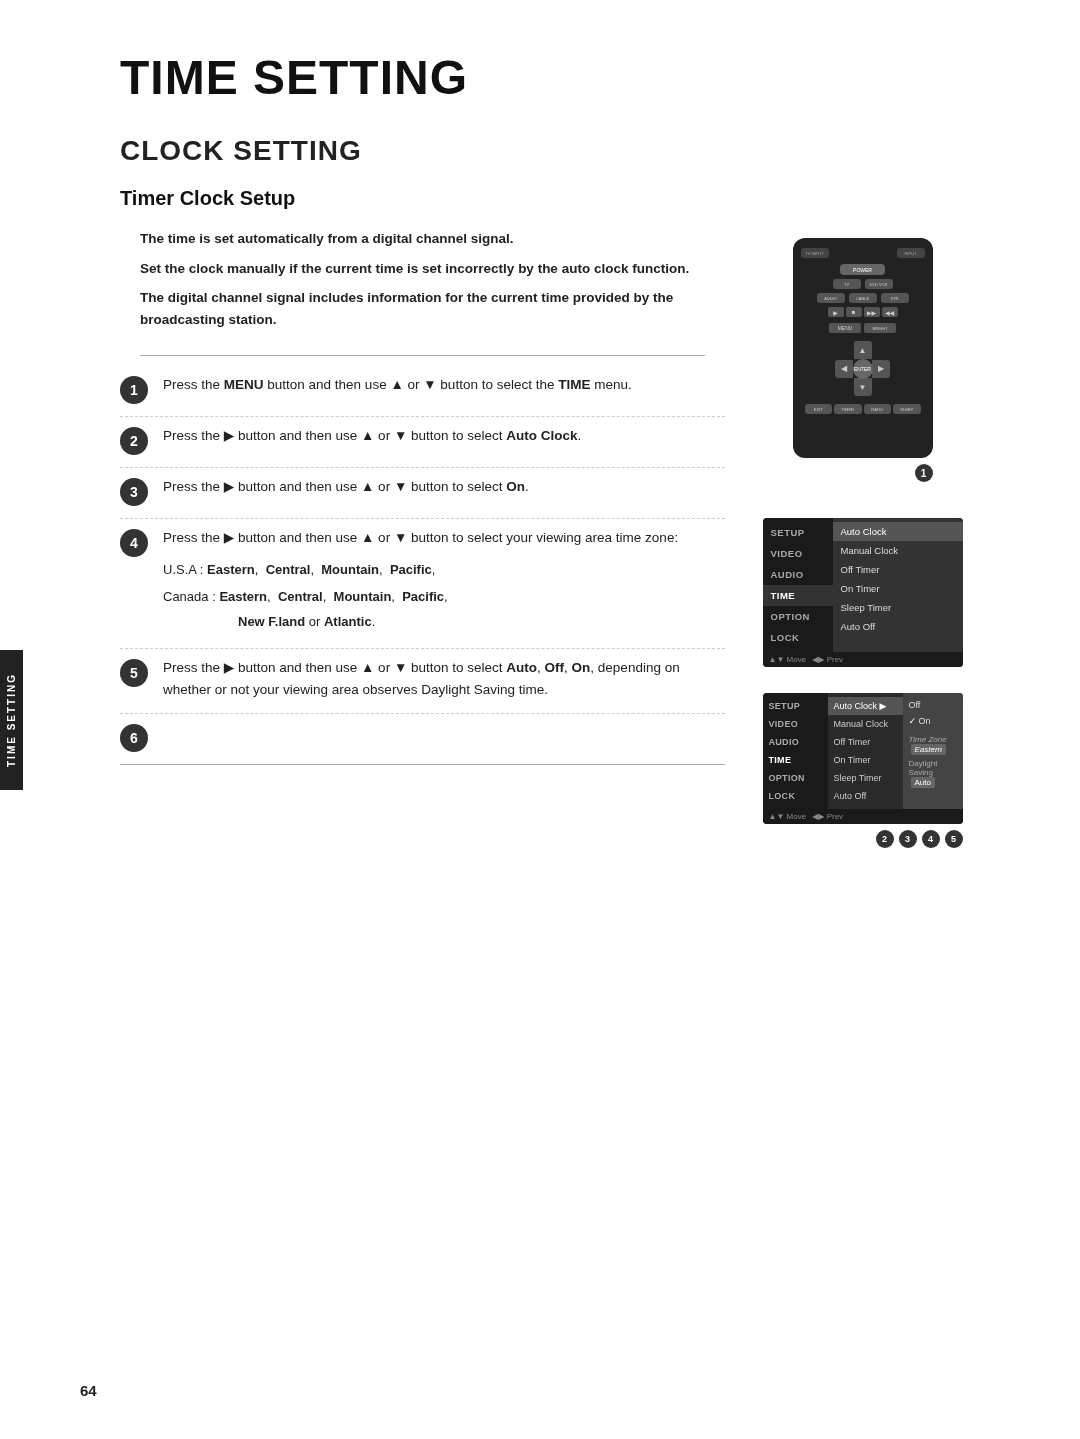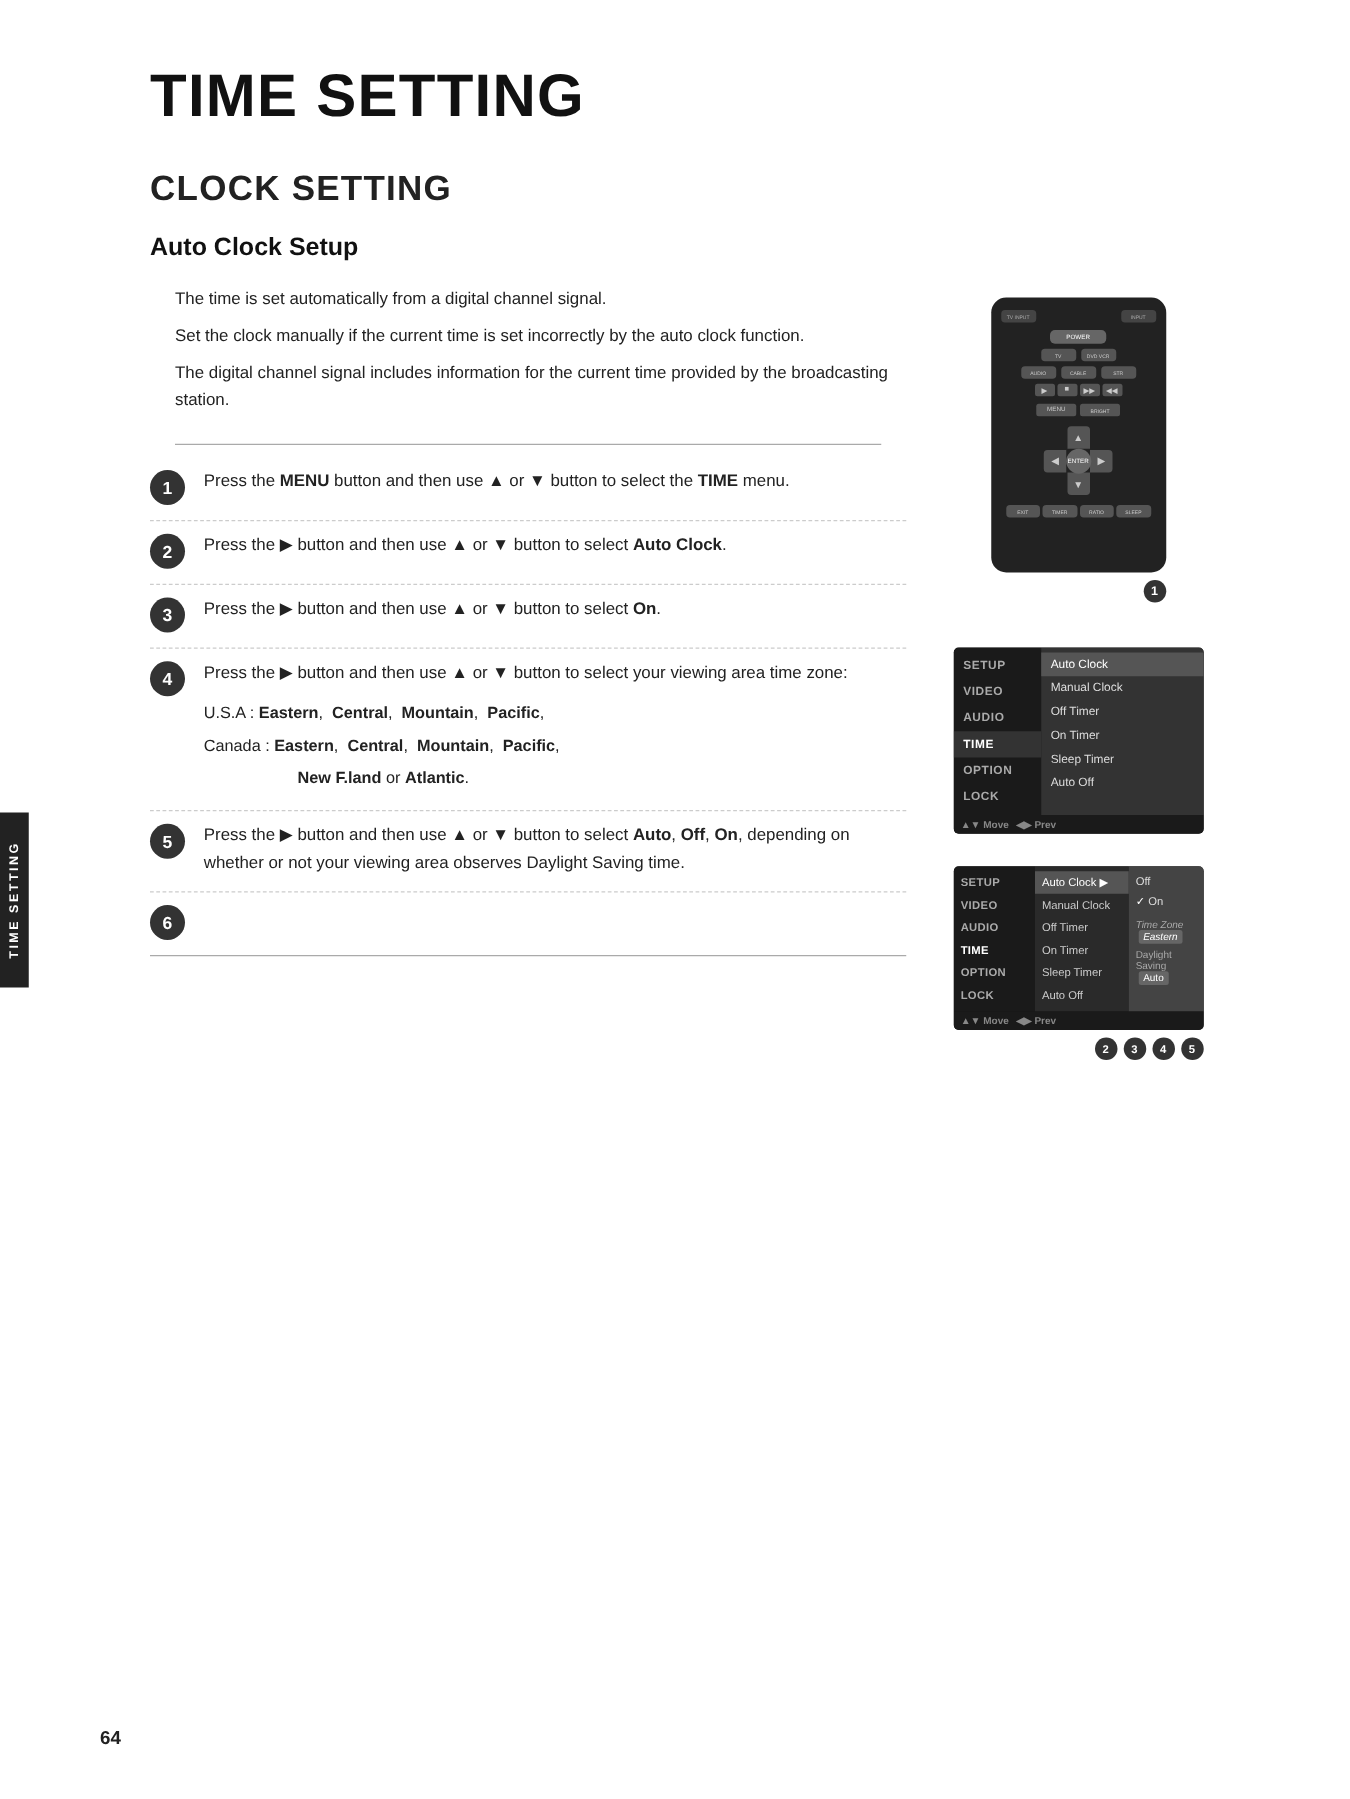--- a/index.html
+++ b/index.html
@@ -55,21 +55,21 @@
     }
 
     .intro-block p {
       font-size: 13.5px;
       line-height: 1.6;
       color: #222;
       margin-bottom: 8px;
     }
 
     .intro-block p strong {
-      font-weight: 400;
+      font-weight: 700;
     }
 
     
     .divider {
       border: none;
       border-top: 1px solid #aaa;
       margin: 18px 20px;
     }
 
     
@@ -311,21 +311,20 @@
       color: #fff;
     }
 
     .menu-bottom-bar {
       background: #1a1a1a;
       padding: 3px 6px;
       display: flex;
       gap: 6px;
       font-size: 8px;
       color: #888;
-      font-weight: bold;
     }
 
     
     .menu-screenshot-2 {
       width: 200px;
       background: #1a1a1a;
       border-radius: 4px;
       overflow: hidden;
     }
 
@@ -438,21 +437,21 @@
     align-items: center;
     justify-content: center;
   ">
     <span>TIME SETTING</span>
   </div>
 
   <h1 class="main-title">TIME SETTING</h1>
 
   <h2 class="section-title">CLOCK SETTING</h2>
 
-  <h3 class="sub-title">Auto Clock Setup</h3>
+  <h3 class="sub-title">Timer Clock Setup</h3>
 
   <div style="display: flex; gap: 20px; margin-left: 20px; margin-right: 20px;">
 
     <div style="flex: 1;">
 
       <div class="intro-block">
         <p><strong>The time is set automatically from a digital channel signal.</strong></p>
         <p><strong>Set the clock manually if the current time is set incorrectly by the auto clock function.</strong></p>
         <p><strong>The digital channel signal includes information for the current time provided by the broadcasting station.</strong></p>
       </div>

